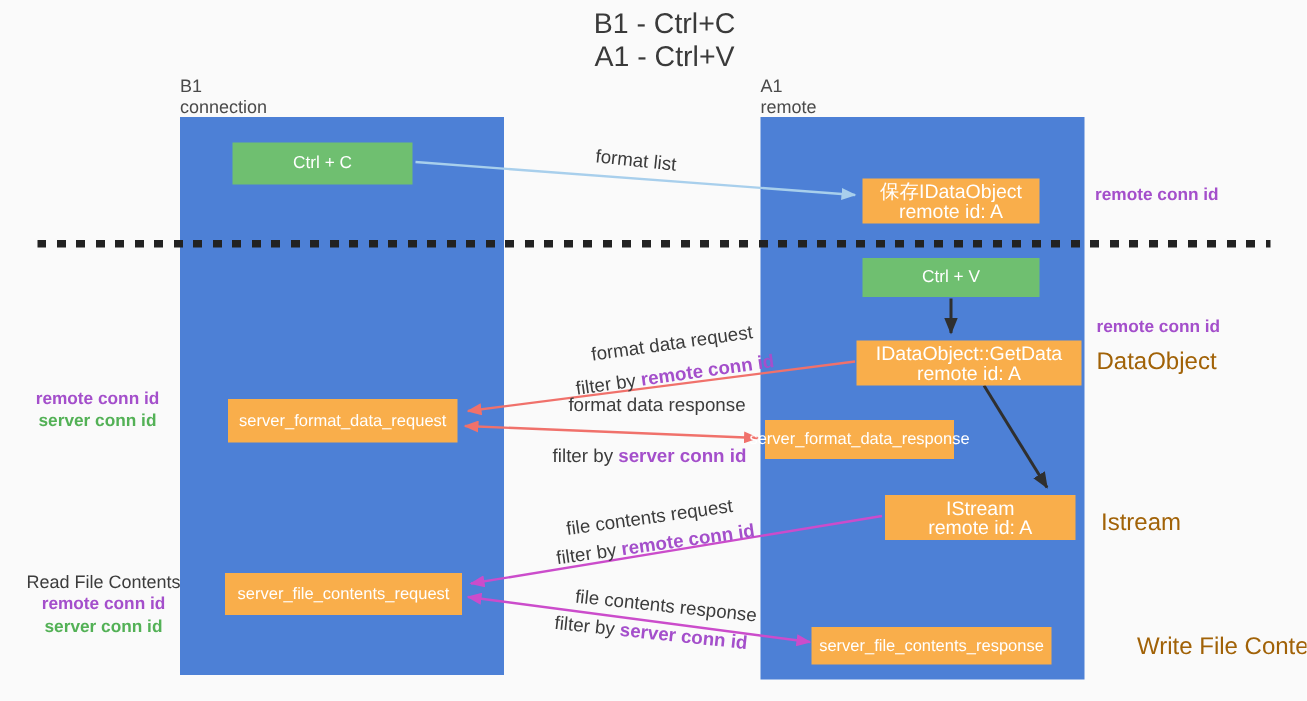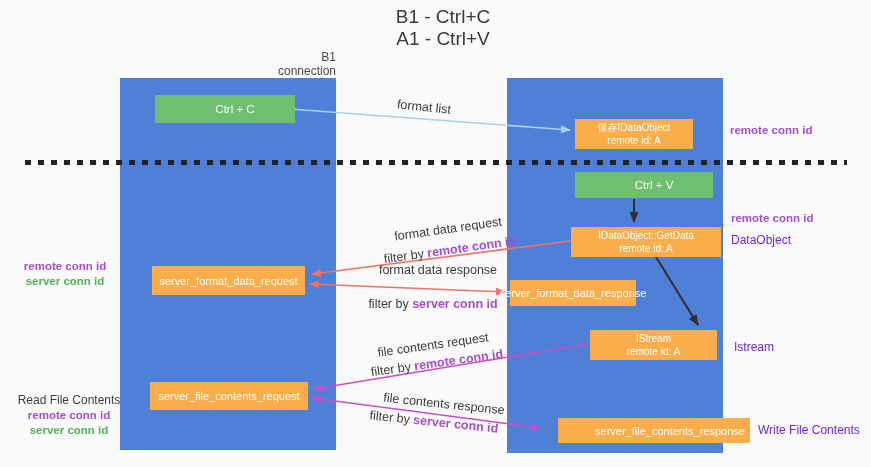--- a/index.html
+++ b/index.html
@@ -4,48 +4,52 @@
 <style>
   html,body{margin:0;padding:0;}
   .canvas{position:relative;width:871px;height:467px;background:#fafafa;
           font-family:"Liberation Sans",sans-serif;overflow:hidden;}
   .column{position:absolute;background:#4d80d6;z-index:1;}
   .dashed{position:absolute;left:25px;top:160px;width:822px;height:5px;z-index:2;
           background:repeating-linear-gradient(90deg,#222 0 6px,transparent 6px 13px);}
   .arrowlayer{position:absolute;left:0;top:0;z-index:3;pointer-events:none;}
   .title{position:absolute;top:6px;left:15px;right:0;text-align:center;
          font-size:19px;color:#3a3a3a;line-height:22px;z-index:5;}
-  .col-header{position:absolute;top:50px;width:216px;text-align:right;
+  .col-header{position:absolute;top:50px;width:216px;text-align:left;
               font-size:12px;color:#4a4a4a;line-height:14px;z-index:5;}
   .node{position:absolute;display:flex;flex-direction:column;align-items:center;
         justify-content:center;color:#fff;text-align:center;z-index:4;white-space:nowrap;}
-  .green{background:#6fbf70;font-size:11.5px;padding-left:20px;}
+  .green{background:#6fbf70;font-size:11.5px;}
   .orange{background:#f9ae4b;font-size:11px;}
-  .two{font-size:10px;line-height:13px;}
-  .side{position:absolute;font-size:12px;color:#6d28d9;z-index:5;white-space:nowrap;}
+  .two{font-size:13px;line-height:13px;}
+  .side{position:absolute;font-size:16px;color:#a16207;z-index:5;white-space:nowrap;}
   .idtxt{font-size:11.5px;font-weight:bold;line-height:15px;}
   .purple{color:#a44fcb;font-weight:bold;}
   .greentxt{color:#53b156;font-weight:bold;}
   .alabel{position:absolute;font-size:12.5px;color:#3c3c3c;white-space:nowrap;
           z-index:5;transform-origin:center;}
   .stack{z-index:5;position:absolute;text-align:center;}
 </style>
 </head>
 <body>
 
 <div class="canvas">
 
   <div class="title">
     <div>B1 - Ctrl+C</div>
     <div>A1 - Ctrl+V</div>
   </div>
 
   <div class="col-header" style="left:120px;">
     <div>B1</div>
     <div>connection</div>
+  </div>
+  <div class="col-header" style="left:507px;">
+    <div>A1</div>
+    <div>remote</div>
   </div>
 
   <div class="column" style="left:120px;top:78px;width:216px;height:372px;"></div>
   <div class="column" style="left:507px;top:78px;width:216px;height:375px;"></div>
 
   <div class="dashed"></div>
 
   <svg class="arrowlayer" width="871" height="467" viewBox="0 0 871 467">
     <defs>
       <marker id="m-blue" markerUnits="userSpaceOnUse" markerWidth="10" markerHeight="8" refX="9" refY="4" orient="auto-start-reverse">
@@ -88,21 +92,21 @@
 
   <div class="node orange" style="left:510px;top:280px;width:126px;height:26px;">server_format_data_response</div>
 
   <div class="node orange two" style="left:590px;top:330px;width:127px;height:30px;">
     <div>IStream</div>
     <div>remote id: A</div>
   </div>
 
   <div class="node orange" style="left:150px;top:382px;width:158px;height:28px;">server_file_contents_request</div>
 
-  <div class="node orange" style="left:558px;top:418px;width:160px;height:25px;padding-left:32px;">server_file_contents_response</div>
+  <div class="node orange" style="left:541px;top:418px;width:160px;height:25px;">server_file_contents_response</div>
 
   <div class="alabel" style="left:424px;top:107px;transform:translate(-50%,-50%) rotate(6deg);">format list</div>
 
   <div class="alabel" style="left:448px;top:229px;transform:translate(-50%,-50%) rotate(-8deg);">format data request</div>
   <div class="alabel" style="left:450px;top:250px;transform:translate(-50%,-50%) rotate(-8deg);">
     <span>filter by </span><span class="purple">remote conn id</span>
   </div>
 
   <div class="alabel" style="left:438px;top:270px;transform:translate(-50%,-50%);">format data response</div>
   <div class="alabel" style="left:433px;top:304px;transform:translate(-50%,-50%);">
@@ -123,18 +127,18 @@
   <div class="side idtxt purple" style="left:731px;top:211px;">remote conn id</div>
   <div class="side" style="left:731px;top:233px;">DataObject</div>
   <div class="side" style="left:734px;top:340px;">Istream</div>
   <div class="side" style="left:758px;top:423px;">Write File Contents</div>
 
   <div class="stack" style="left:15px;top:259px;width:100px;">
     <div class="idtxt purple">remote conn id</div>
     <div class="idtxt greentxt">server conn id</div>
   </div>
   <div class="stack" style="left:15px;top:381px;width:108px;">
-    <div style="font-size:12px;color:#3c3c3c;line-height:15px;margin-top:12px;">Read File Contents</div>
+    <div style="font-size:12px;color:#3c3c3c;line-height:15px;">Read File Contents</div>
     <div class="idtxt purple">remote conn id</div>
     <div class="idtxt greentxt">server conn id</div>
   </div>
 
 </div>
 
 </body></html>

